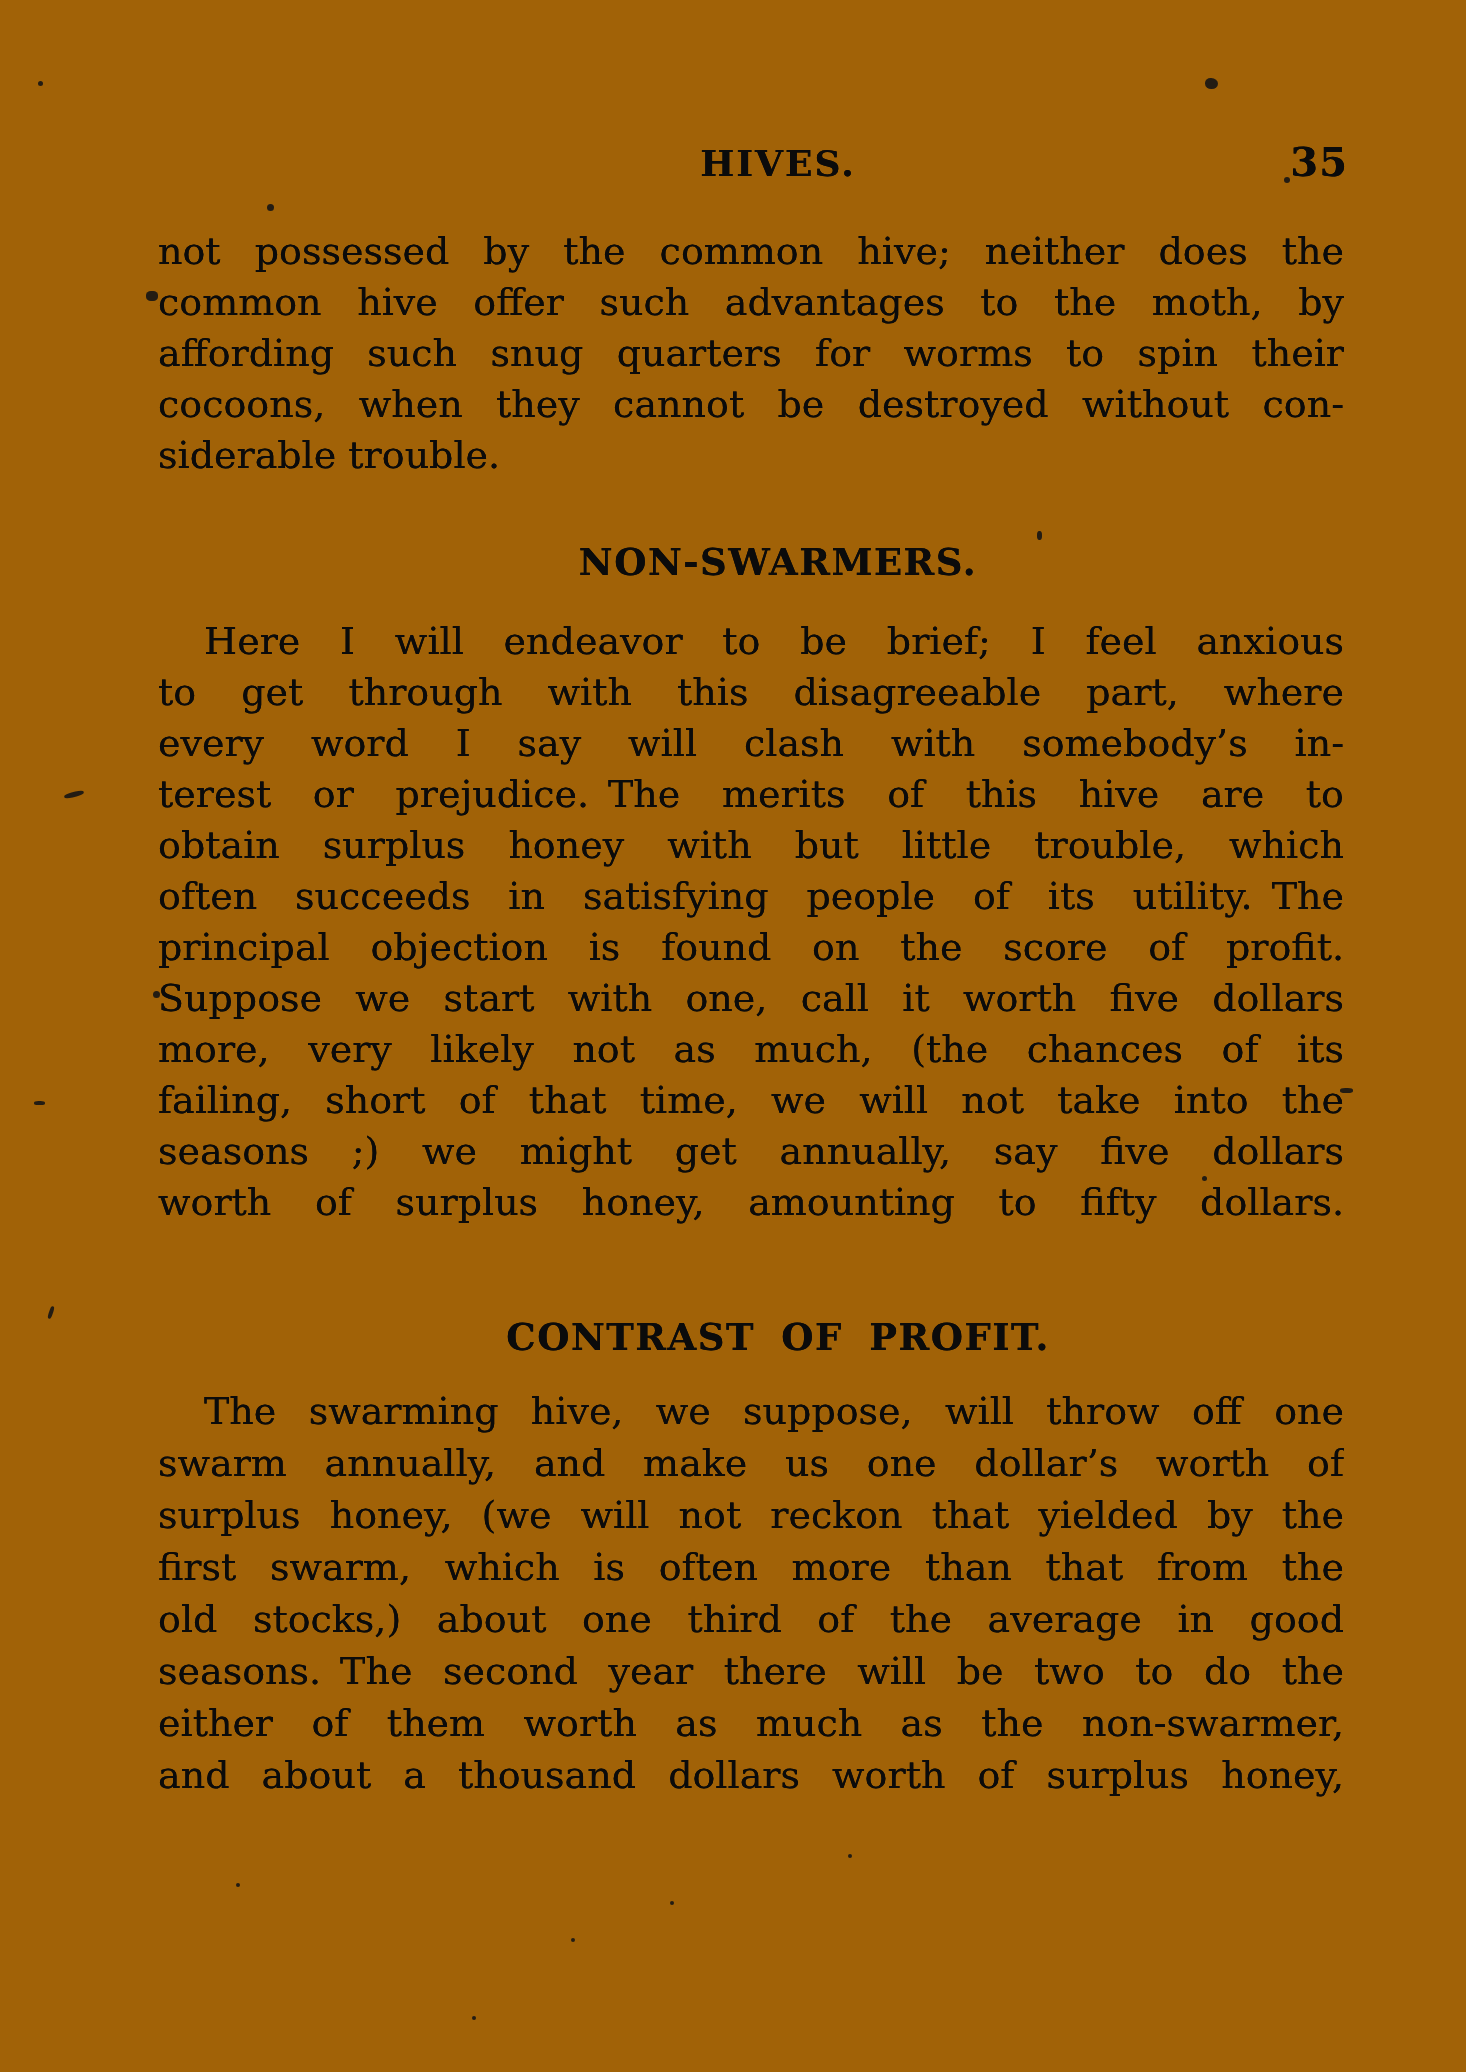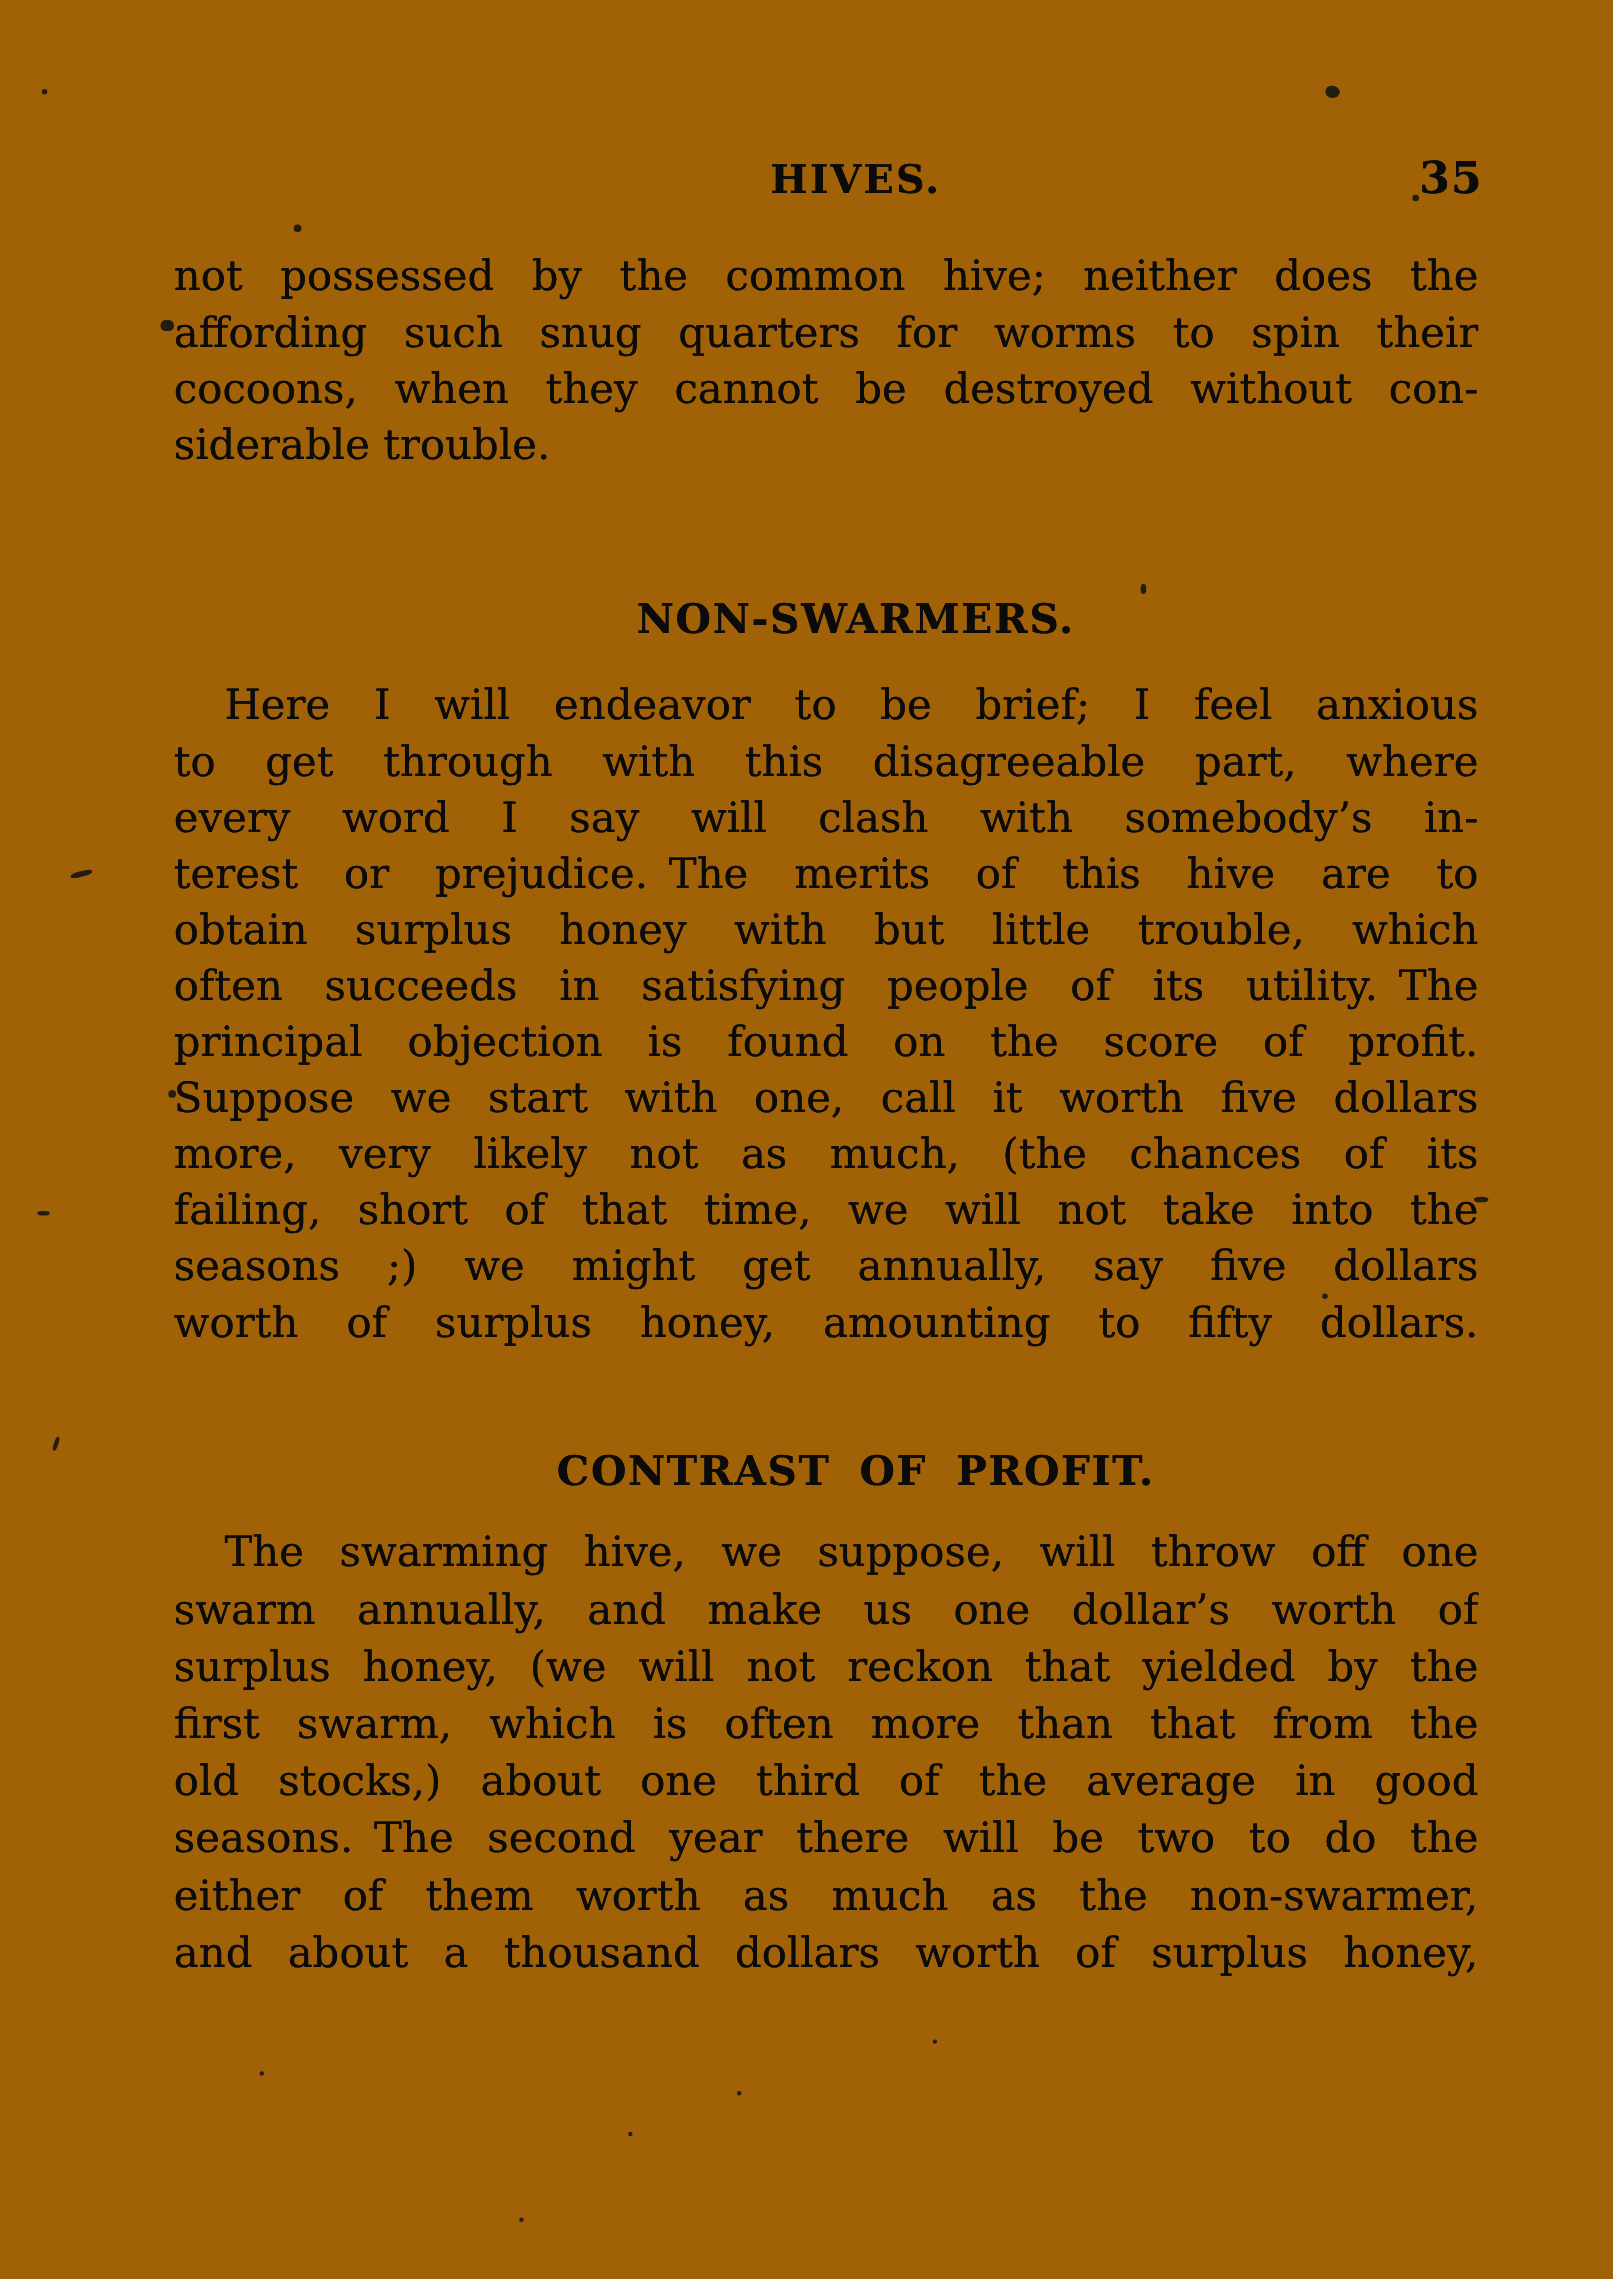--- a/index.html
+++ b/index.html
@@ -46,20 +46,21 @@
 <div class="page">
   <div class="block">
 
     <div class="header-row">
       <div class="title">HIVES.</div>
       <div class="page-num">35</div>
     </div>
 
     <div class="para p1">
         <div class="tline">not possessed by the common hive; neither does the</div>
+        <div class="tline">common hive offer such advantages to the moth, by</div>
         <div class="tline">affording such snug quarters for worms to spin their</div>
         <div class="tline">cocoons, when they cannot be destroyed without con-</div>
         <div class="tline last">siderable trouble.</div>
       </div>
 
     <div class="section-heading sh1">NON-SWARMERS.</div>
 
     <div class="para p2">
         <div class="tline indent">Here I will endeavor to be brief; I feel anxious</div>
         <div class="tline">to get through with this disagreeable part, where</div>

